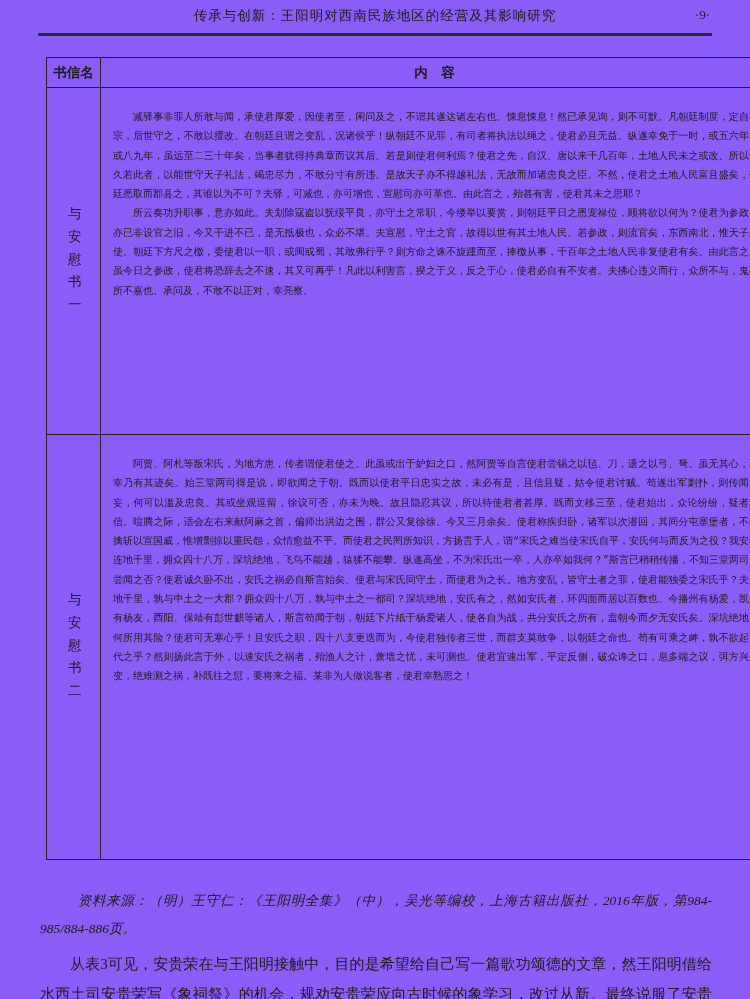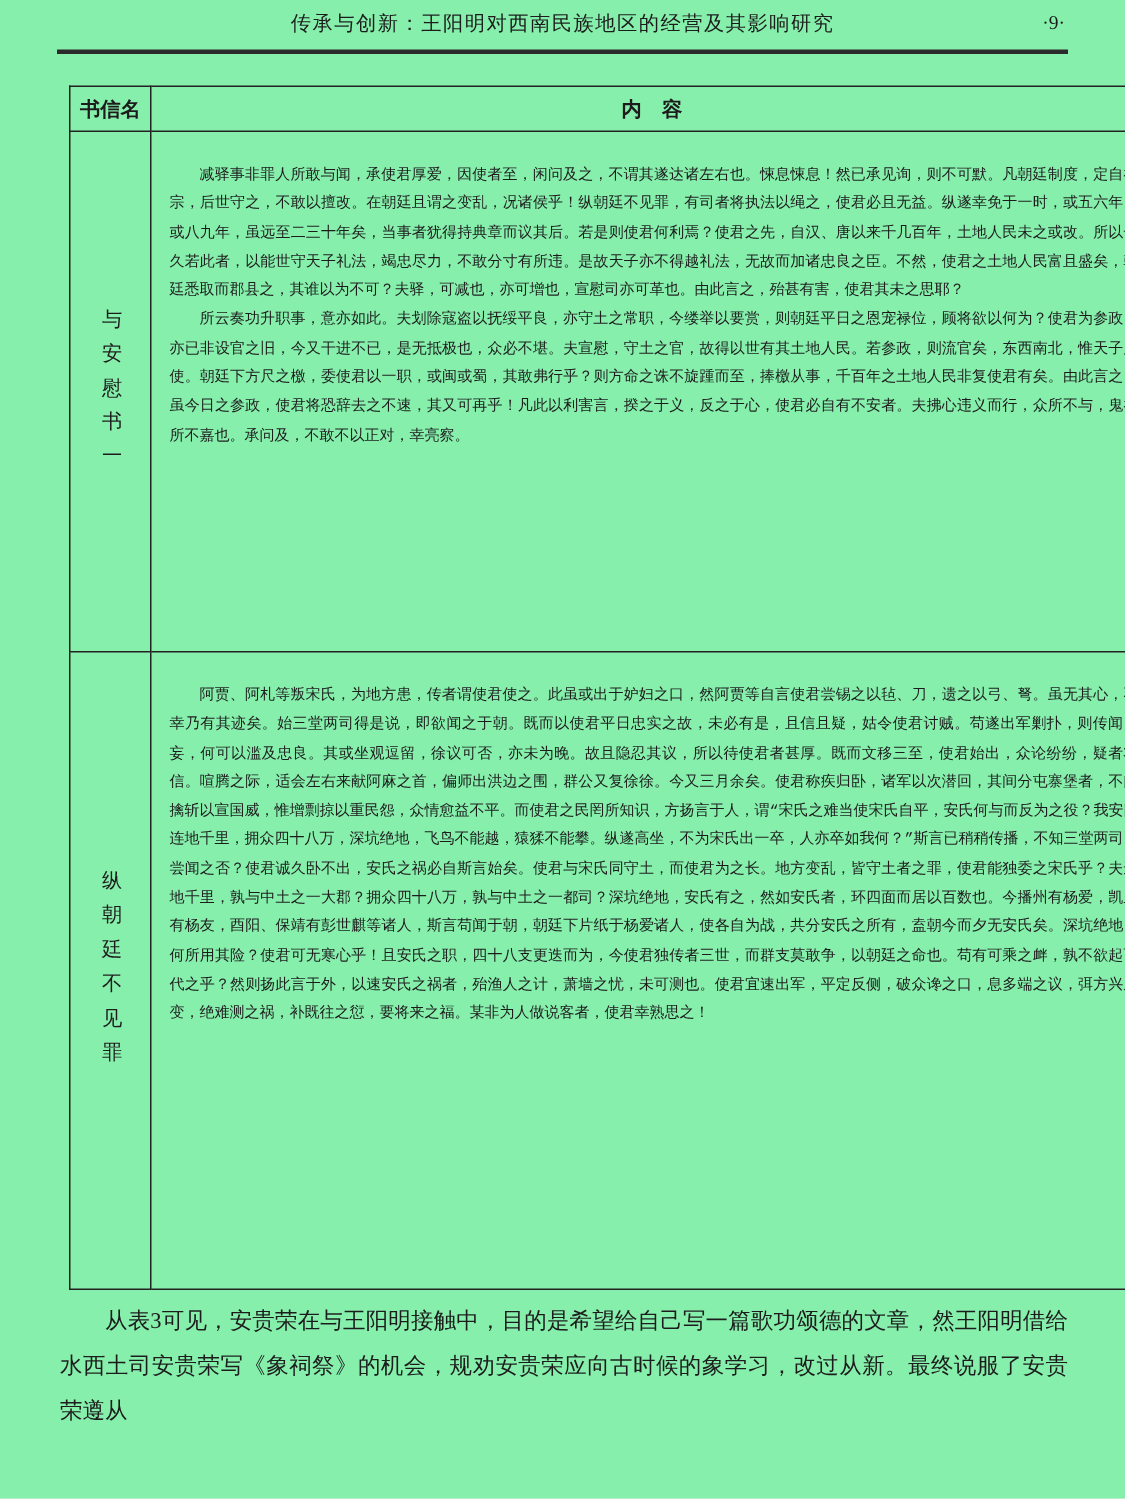--- a/index.html
+++ b/index.html
@@ -1,21 +1,21 @@
 <!DOCTYPE html>
 <html><head>
 <meta charset="utf-8">
 <style>
   * { margin:0; padding:0; box-sizing:border-box; }
   html,body { background:#e8e8e8; }
   .page {
     position:relative;
     width:750px; height:999px;
     margin:0 auto;
-    background:#86efac;
+    background:#8b5cf6;
     color:#1c1c1c;
     font-family:"Liberation Serif", serif;
     overflow:hidden;
   }
   .running-header {
     position:relative;
     height:30px;
     padding-top:7px;
   }
   .running-title {
@@ -108,24 +108,25 @@
     </thead>
     <tbody>
       <tr class="row-1">
         <td class="letter-name">与安慰书一</td>
         <td class="letter-content">
           <p>减驿事非罪人所敢与闻，承使君厚爱，因使者至，闲问及之，不谓其遂达诸左右也。悚息悚息！然已承见询，则不可默。凡朝廷制度，定自祖宗，后世守之，不敢以擅改。在朝廷且谓之变乱，况诸侯乎！纵朝廷不见罪，有司者将执法以绳之，使君必且无益。纵遂幸免于一时，或五六年，或八九年，虽远至二三十年矣，当事者犹得持典章而议其后。若是则使君何利焉？使君之先，自汉、唐以来千几百年，土地人民未之或改。所以长久若此者，以能世守天子礼法，竭忠尽力，不敢分寸有所违。是故天子亦不得越礼法，无故而加诸忠良之臣。不然，使君之土地人民富且盛矣，朝廷悉取而郡县之，其谁以为不可？夫驿，可减也，亦可增也，宣慰司亦可革也。由此言之，殆甚有害，使君其未之思耶？</p>
           <p>所云奏功升职事，意亦如此。夫划除寇盗以抚绥平良，亦守土之常职，今缕举以要赏，则朝廷平日之恩宠禄位，顾将欲以何为？使君为参政，亦已非设官之旧，今又干进不已，是无抵极也，众必不堪。夫宣慰，守土之官，故得以世有其土地人民。若参政，则流官矣，东西南北，惟天子所使。朝廷下方尺之檄，委使君以一职，或闽或蜀，其敢弗行乎？则方命之诛不旋踵而至，捧檄从事，千百年之土地人民非复使君有矣。由此言之，虽今日之参政，使君将恐辞去之不速，其又可再乎！凡此以利害言，揆之于义，反之于心，使君必自有不安者。夫拂心违义而行，众所不与，鬼神所不嘉也。承问及，不敢不以正对，幸亮察。</p>
         </td>
       </tr>
       <tr class="row-2">
-        <td class="letter-name">纵朝廷不见罪</td>
+        <td class="letter-name">与安慰书二</td>
         <td class="letter-content">
           <p>阿贾、阿札等叛宋氏，为地方患，传者谓使君使之。此虽或出于妒妇之口，然阿贾等自言使君尝锡之以毡、刀，遗之以弓、弩。虽无其心，不幸乃有其迹矣。始三堂两司得是说，即欲闻之于朝。既而以使君平日忠实之故，未必有是，且信且疑，姑令使君讨贼。苟遂出军剿扑，则传闻皆妄，何可以滥及忠良。其或坐观逗留，徐议可否，亦未为晚。故且隐忍其议，所以待使君者甚厚。既而文移三至，使君始出，众论纷纷，疑者将信。喧腾之际，适会左右来献阿麻之首，偏师出洪边之围，群公又复徐徐。今又三月余矣。使君称疾归卧，诸军以次潜回，其间分屯寨堡者，不闻擒斩以宣国威，惟增剽掠以重民怨，众情愈益不平。而使君之民罔所知识，方扬言于人，谓“宋氏之难当使宋氏自平，安氏何与而反为之役？我安氏连地千里，拥众四十八万，深坑绝地，飞鸟不能越，猿猱不能攀。纵遂高坐，不为宋氏出一卒，人亦卒如我何？”斯言已稍稍传播，不知三堂两司已尝闻之否？使君诚久卧不出，安氏之祸必自斯言始矣。使君与宋氏同守土，而使君为之长。地方变乱，皆守土者之罪，使君能独委之宋氏乎？夫连地千里，孰与中土之一大郡？拥众四十八万，孰与中土之一都司？深坑绝地，安氏有之，然如安氏者，环四面而居以百数也。今播州有杨爱，凯里有杨友，酉阳、保靖有彭世麒等诸人，斯言苟闻于朝，朝廷下片纸于杨爱诸人，使各自为战，共分安氏之所有，盍朝今而夕无安氏矣。深坑绝地，何所用其险？使君可无寒心乎！且安氏之职，四十八支更迭而为，今使君独传者三世，而群支莫敢争，以朝廷之命也。苟有可乘之衅，孰不欲起而代之乎？然则扬此言于外，以速安氏之祸者，殆渔人之计，萧墙之忧，未可测也。使君宜速出军，平定反侧，破众谗之口，息多端之议，弭方兴之变，绝难测之祸，补既往之愆，要将来之福。某非为人做说客者，使君幸熟思之！</p>
         </td>
       </tr>
     </tbody>
   </table>
 
+  <p class="source-note">资料来源：（明）王守仁：《王阳明全集》（中），吴光等编校，上海古籍出版社，2016年版，第984-985/884-886页。</p>
 
   <p class="body-paragraph">从表3可见，安贵荣在与王阳明接触中，目的是希望给自己写一篇歌功颂德的文章，然王阳明借给水西土司安贵荣写《象祠祭》的机会，规劝安贵荣应向古时候的象学习，改过从新。最终说服了安贵荣遵从</p>
 
 </div>
 
 </body></html>

